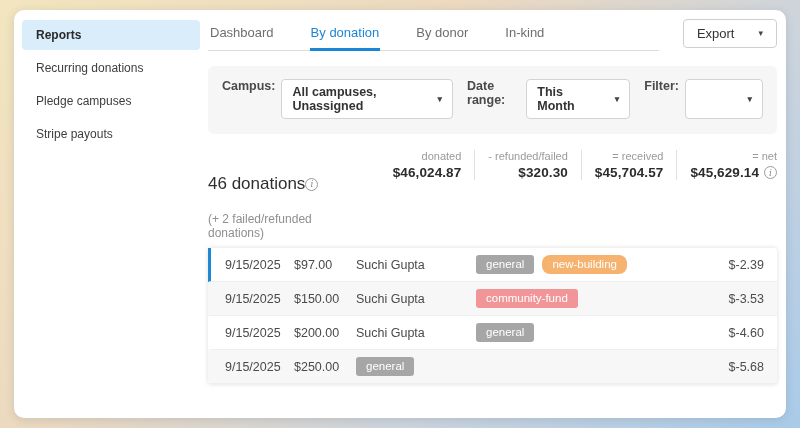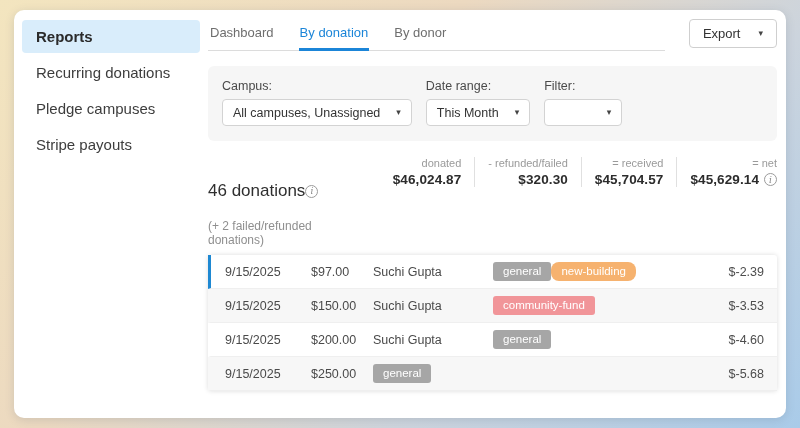--- a/index.html
+++ b/index.html
@@ -13,37 +13,37 @@
     background:#ffffff; border-radius:10px; overflow:hidden;
     box-shadow:0 2px 10px rgba(70,90,110,.18);
     display:flex; flex-direction:column;
   }
   .card-header { padding:13px 24px 12px 22px; border-bottom:1px solid #e7e7e7; flex:0 0 auto; }
   .card-title { font-size:19px; font-weight:500; color:#2e2e2e; letter-spacing:.2px; }
   .card-body { flex:1; display:flex; min-height:0; }
 
   
   .sidebar { width:194px; flex:0 0 auto; padding:10px 8px 0 8px; }
-  .side-item { padding:8px 14px; font-size:15px; color:#3d3d3d; border-radius:4px; margin-bottom:3px; cursor:pointer; }
+  .side-item { padding:8px 14px; font-size:12px; color:#3d3d3d; border-radius:4px; margin-bottom:3px; cursor:pointer; }
   .side-item.active { background:#d9edfb; font-weight:bold; color:#2b2b2b; }
 
   
   .main { flex:1; min-width:0; padding:6px 9px 0 0; display:flex; flex-direction:column; }
 
   .tabs-bar { display:flex; align-items:center; }
-  .tabs { flex:1; display:flex; gap:24px; border-bottom:1px solid #dcdcdc; padding-left:1px; margin-right:14px; }
+  .tabs { flex:1; display:flex; gap:35px; border-bottom:1px solid #dcdcdc; padding-left:1px; margin-right:14px; }
   .tab { font-size:13px; color:#6e6e6e; padding:9px 1px 8px; border-bottom:3px solid transparent; margin-bottom:-1px; cursor:pointer; }
   .tab.active { color:#1b85d8; border-bottom-color:#1b85d8; }
-  .export-btn { display:inline-flex; align-items:center; gap:18px; background:#fff; border:1px solid #cfcfcf;
+  .export-btn { display:inline-flex; align-items:center; gap:24px; background:#fff; border:1px solid #cfcfcf;
     border-radius:4px; padding:6px 13px; font-size:13px; color:#333; cursor:pointer;margin-left:10px; }
   .caret { font-size:9px; color:#444; line-height:1; }
 
   
   .filter-box { background:#f6f6f6; border-radius:6px; margin-top:15px; padding:13px 14px 15px; display:flex; gap:14px; }
-  .field { display:flex; flex-direction:column; gap:6px; }
+  .field { display:flex; flex-direction:row; gap:6px;font-weight:bold; }
   .field-label { font-size:12.5px; color:#4a4a4a; }
   .select { display:inline-flex; align-items:center; justify-content:space-between; gap:16px; background:#fff;
     border:1px solid #d3d3d3; border-radius:4px; padding:5px 10px; font-size:12.5px; color:#333; min-height:27px; cursor:pointer; }
   .select.sel-date { min-width:104px; }
   .select.sel-filter { min-width:78px; }
 
   
   .summary-row { display:flex; align-items:flex-start; margin-top:15px; }
   .summary-left { flex:1; min-width:0; }
   .count-line { display:flex; align-items:center; gap:0;margin-top:25px; }
@@ -58,24 +58,24 @@
   .stat-label { font-size:11px; color:#9a9a9a; }
   .stat-value-row { display:flex; align-items:center; justify-content:flex-end; gap:5px; margin-top:3px; }
   .stat-value { font-size:13.5px; font-weight:bold; color:#2c2c2c; letter-spacing:.1px; }
 
   
   .don-table { margin-top:8px; box-shadow:0 0 5px rgba(0,0,0,.14); border-radius:3px; background:#fff; }
   .row { display:flex; align-items:center; height:34px; font-size:12.5px; color:#4a4a4a;
     border-left:3px solid transparent; border-bottom:1px solid #efefef; cursor:pointer; }
   .row.alt { background:#f7f7f7; }
   .row.flagged { border-left-color:#1e88d2; }
-  .c-date { width:100px; padding-left:14px; flex:0 0 auto; }
+  .c-date { width:83px; padding-left:14px; flex:0 0 auto; }
   .c-amount { width:62px; flex:0 0 auto; }
   .c-name { width:120px; flex:0 0 auto; white-space:nowrap; display:flex; gap:5px; }
-  .c-funds { flex:1; min-width:0; display:flex; align-items:flex-end; gap:0; }
+  .c-funds { flex:1; min-width:0; display:flex; align-items:flex-end; gap:8px; }
   .c-fee { width:84px; flex:0 0 auto; text-align:right; padding-right:13px; color:#4d4d4d; }
   .pill { color:#fff; font-size:11.5px; padding:3px 10px 4px; border-radius:3px; white-space:nowrap; }
   .link-icon { display:inline-flex; align-items:center; }
 </style>
 </head>
 <body>
 
 <div class="card">
 
   <div class="card-body">
@@ -86,20 +86,21 @@
         <div class="side-item">Stripe payouts</div>
       </div>
 
     <div class="main">
 
       <div class="tabs-bar">
         <div class="tabs">
             <div class="tab">Dashboard</div>
             <div class="tab active">By donation</div>
             <div class="tab">By donor</div>
+            <div class="tab">In-kind</div>
           </div>
         <button class="export-btn">
           <span>Export</span>
           <span class="caret">▾</span>
         </button>
       </div>
 
       <div class="filter-box">
         <div class="field">
           <div class="field-label">Campus:</div>

